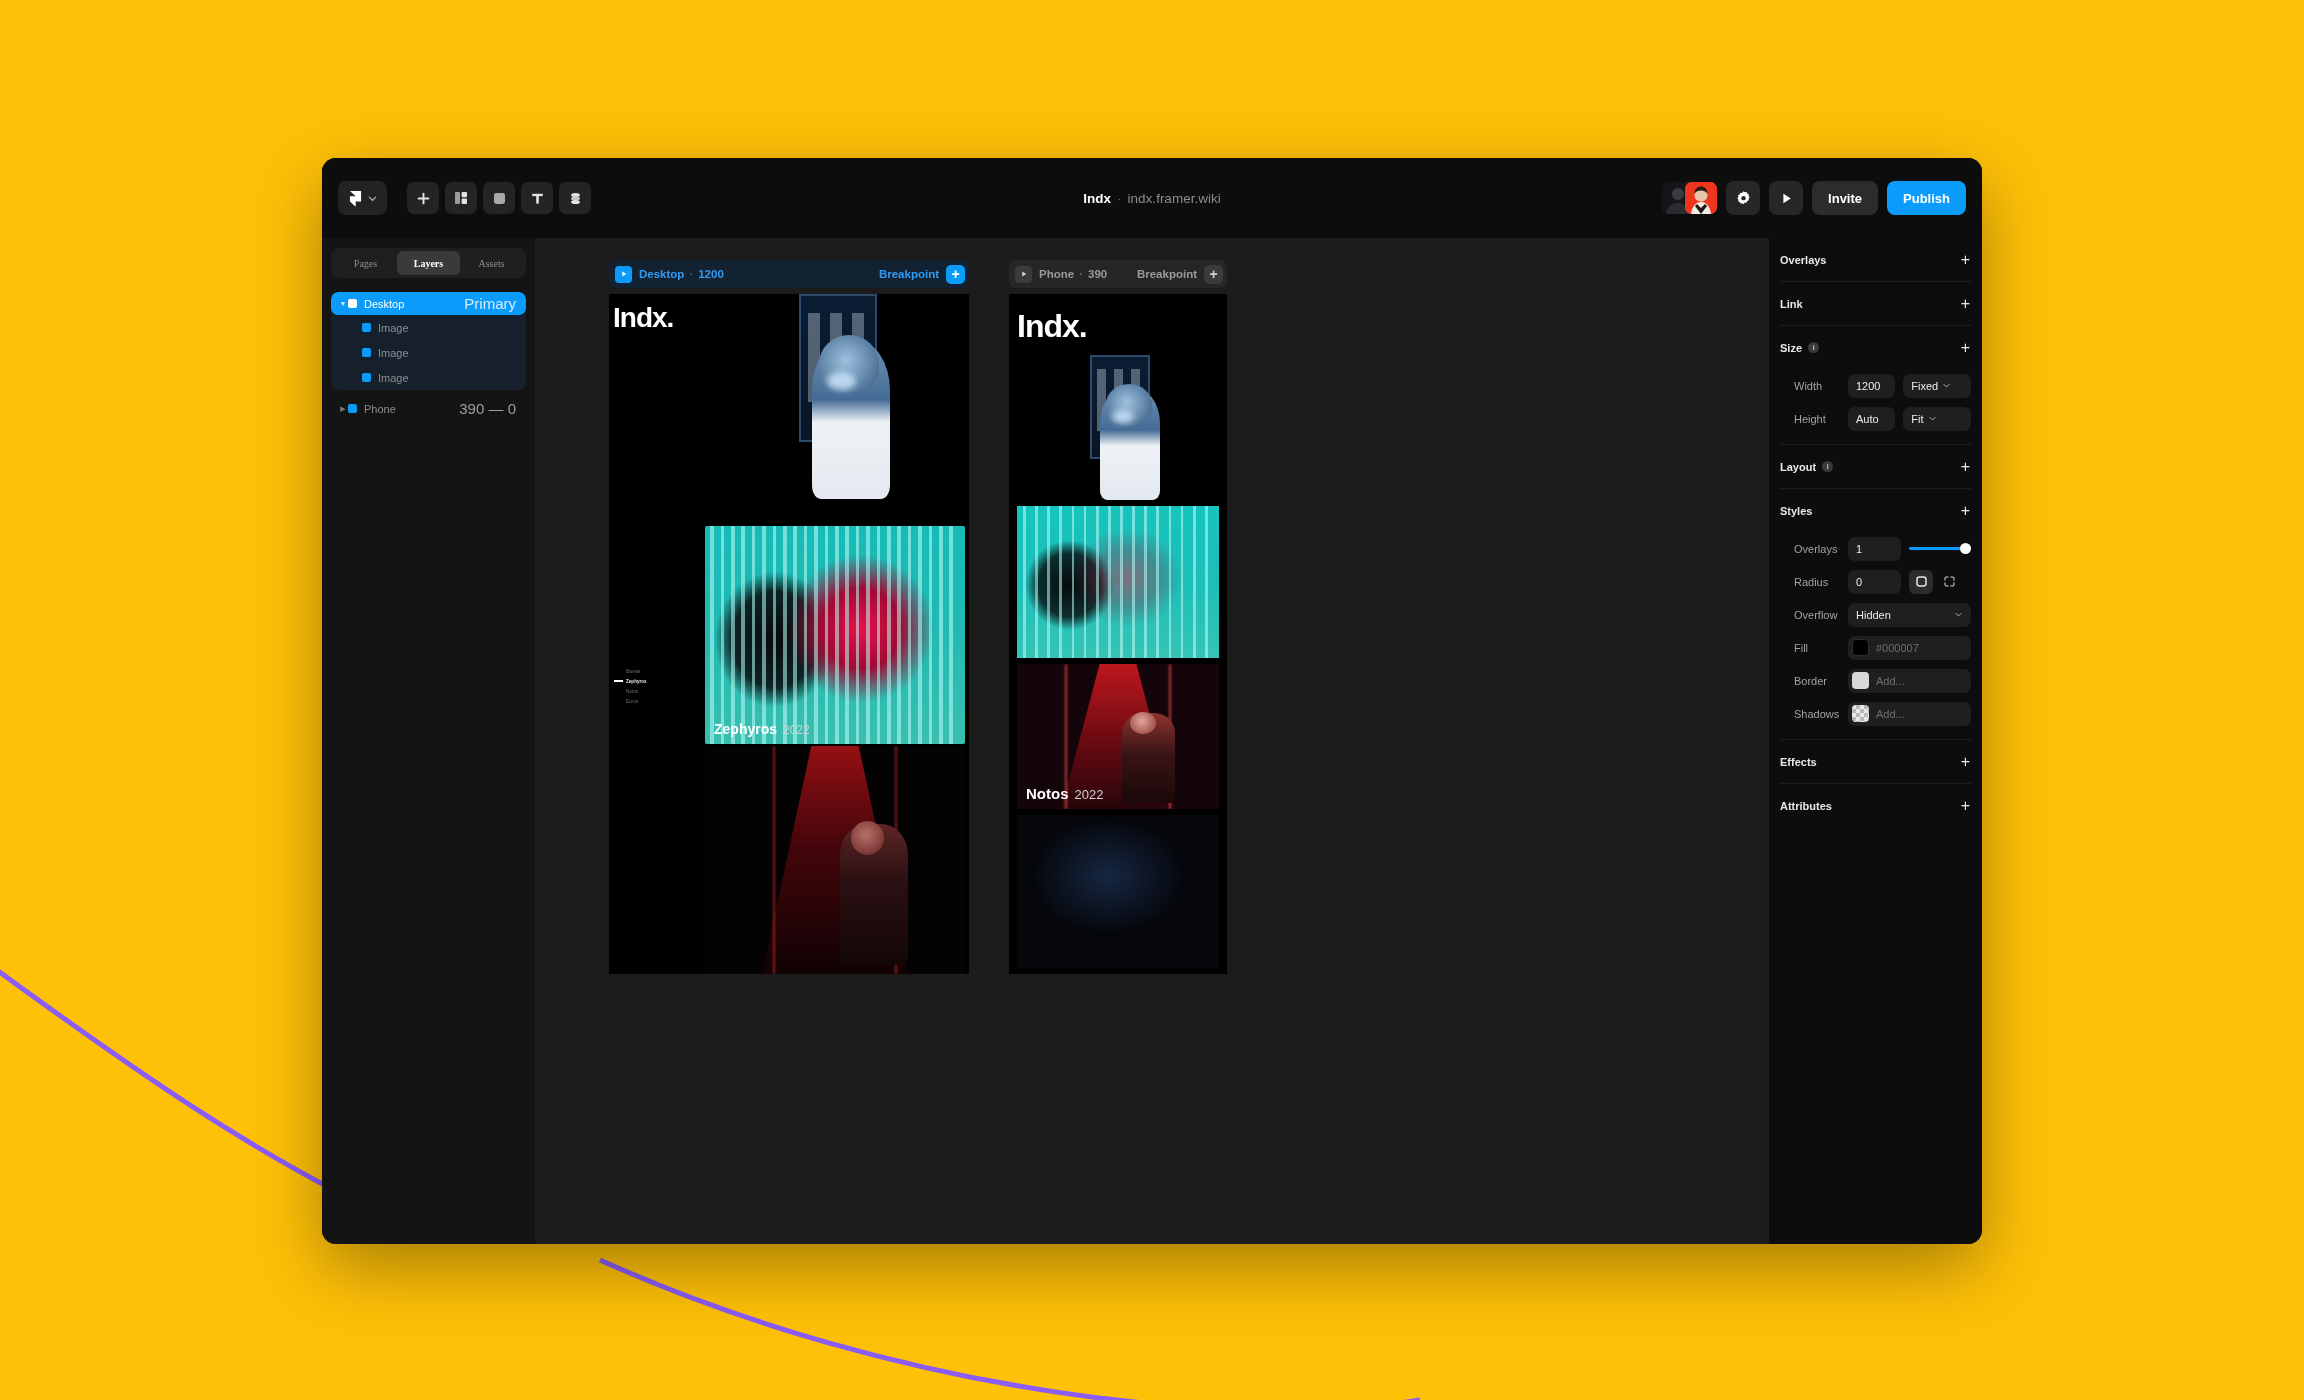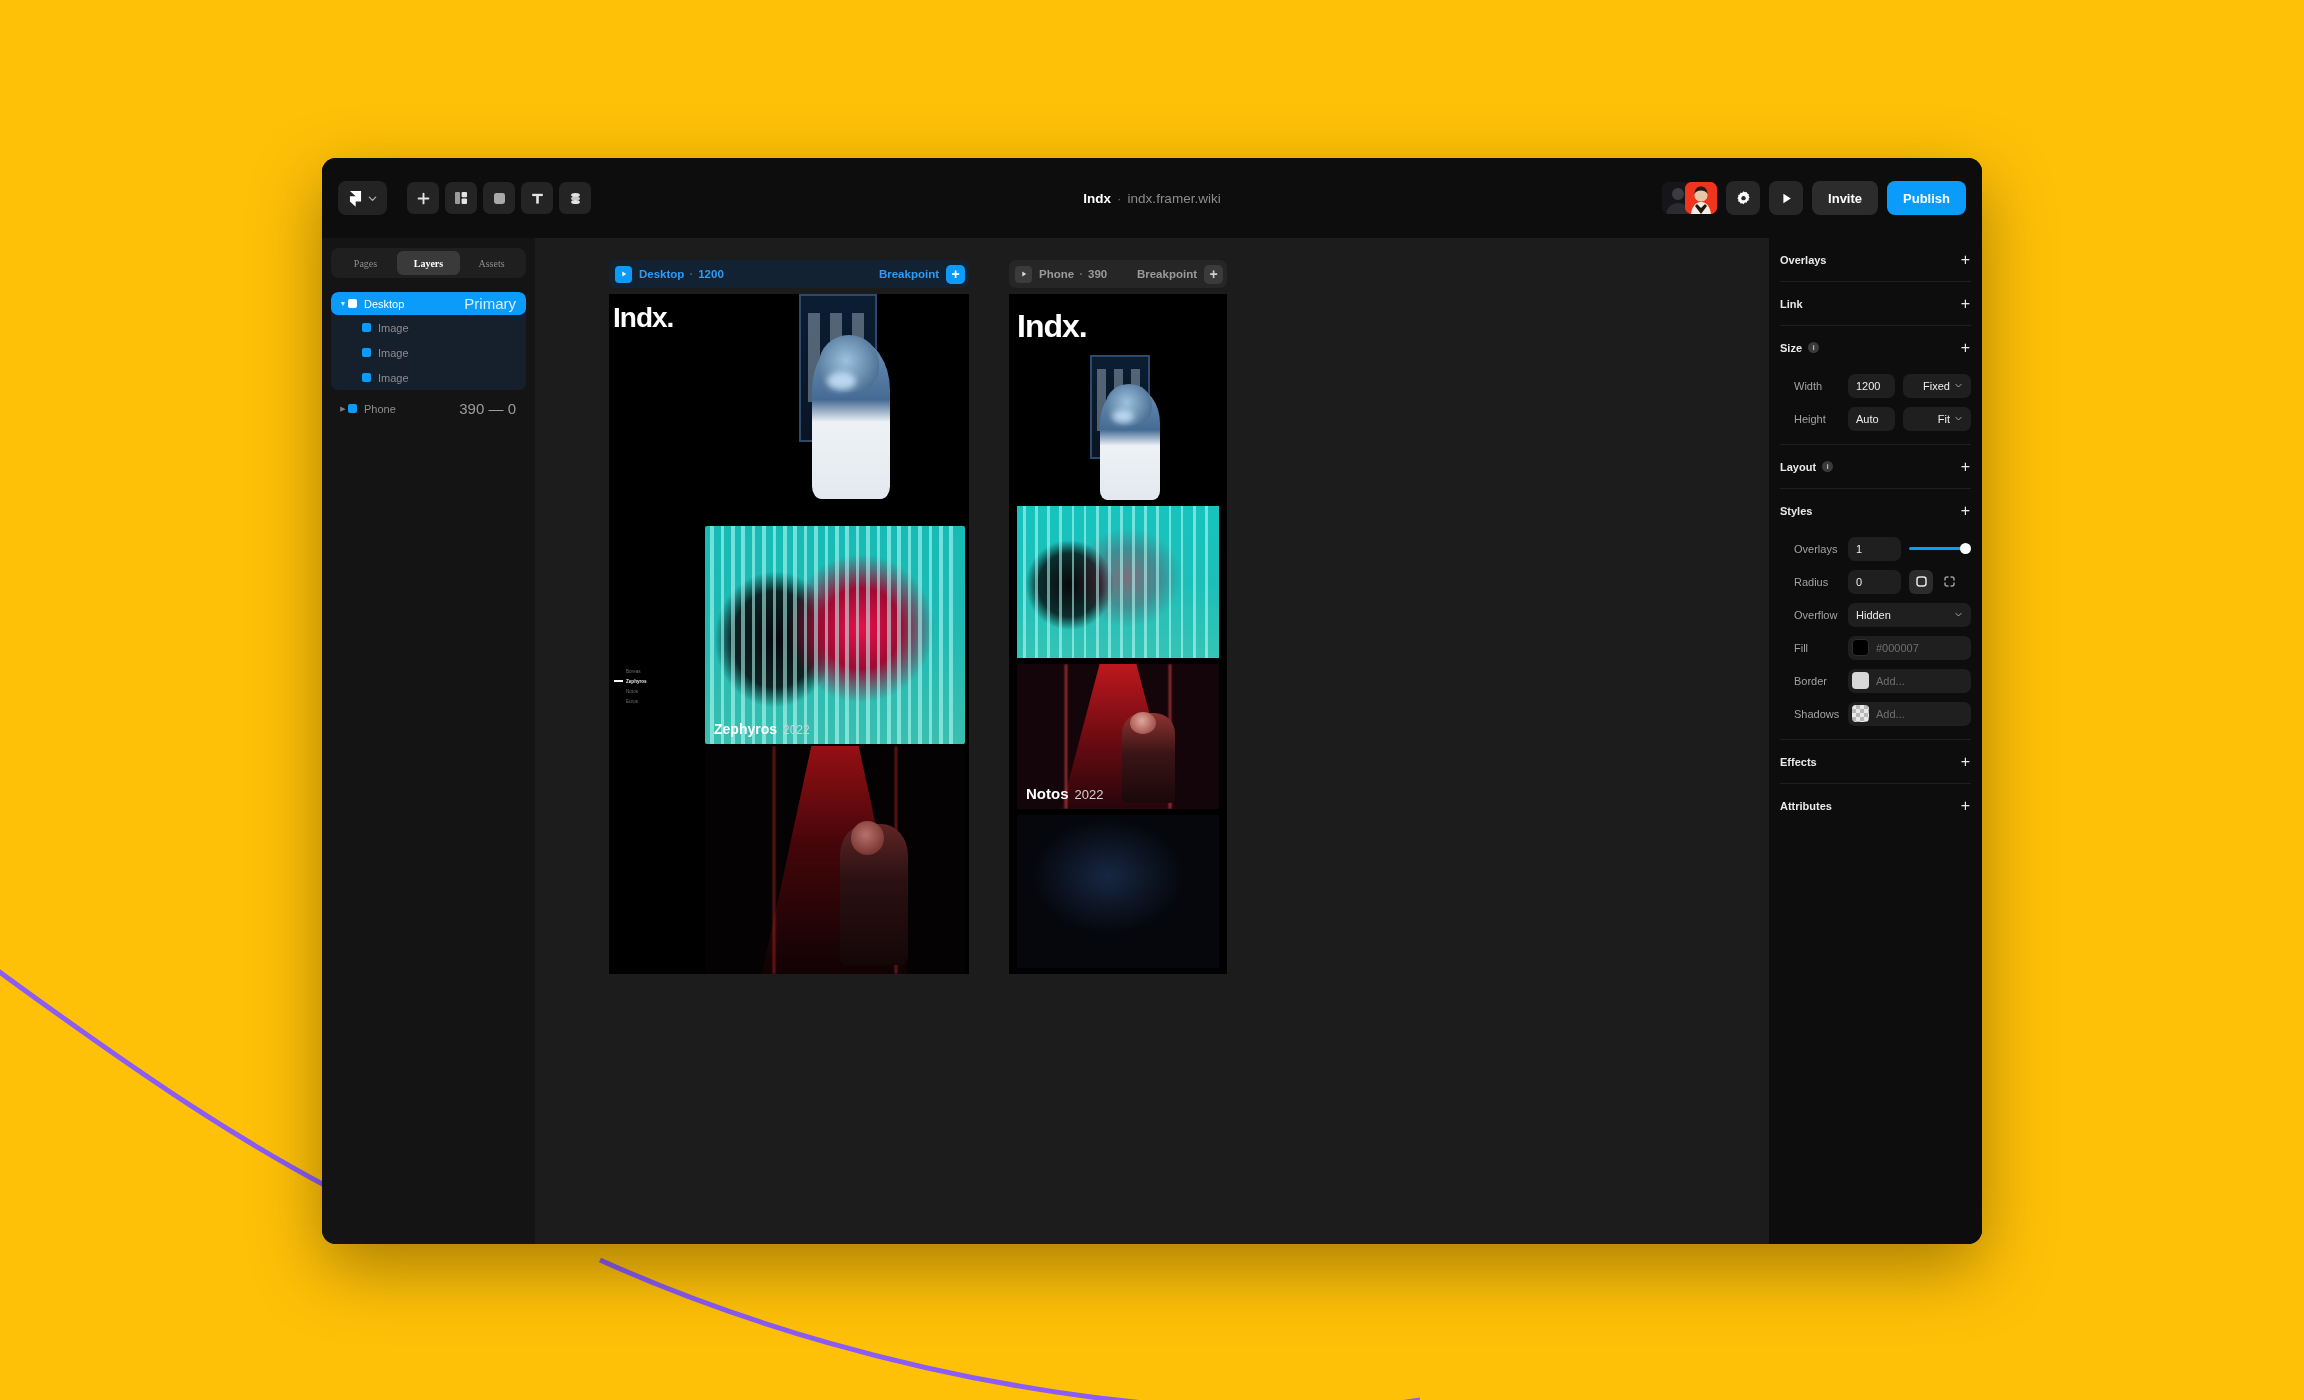--- a/index.html
+++ b/index.html
@@ -335,21 +335,21 @@
   .field {
     height: 24px; border-radius: 7px;
     background: #1f1f1f;
     display: flex; align-items: center;
     padding: 0 8px;
     font-size: 11px; color: #ededed;
     cursor: text;
   }
   .field.num { width: 53px; }
   .field.sel {
-    width: 77px; justify-content: flex-end; cursor: pointer;
+    width: 77px; justify-content: flex-start; cursor: pointer;
   }
   .field.wide { flex: 1; }
   .field .ph { color: #6f6f6f; }
   .sel-chev { width: 9px; height: 9px; opacity: .8; flex: none; margin-left: 4px; }
 
   .slider { flex: 1; display: flex; align-items: center; position: relative; height: 24px; }
   .slider .track {
     position: absolute; left: 0; right: 0; height: 2.5px;
     background: #0b9cfb; border-radius: 2px;
   }

